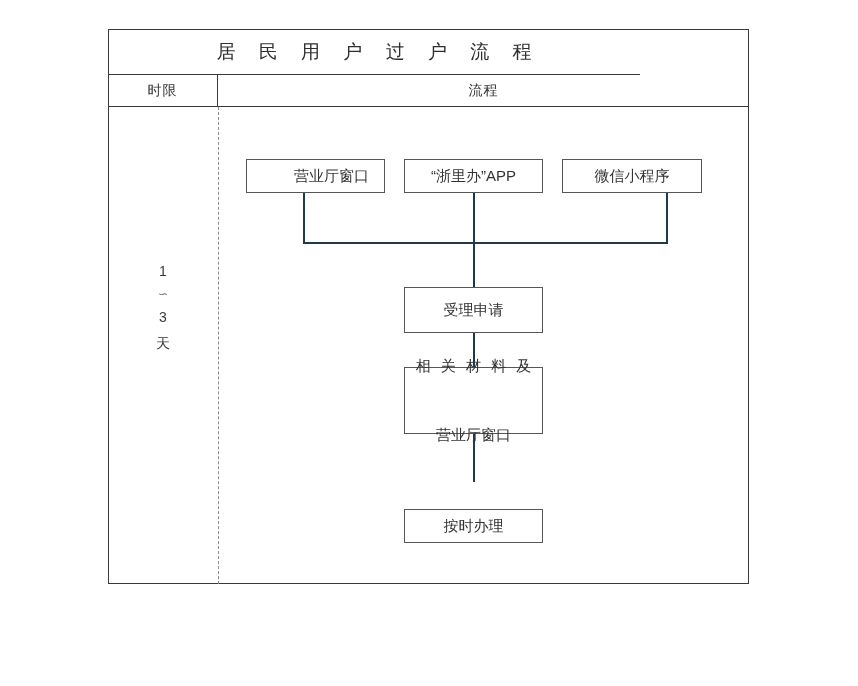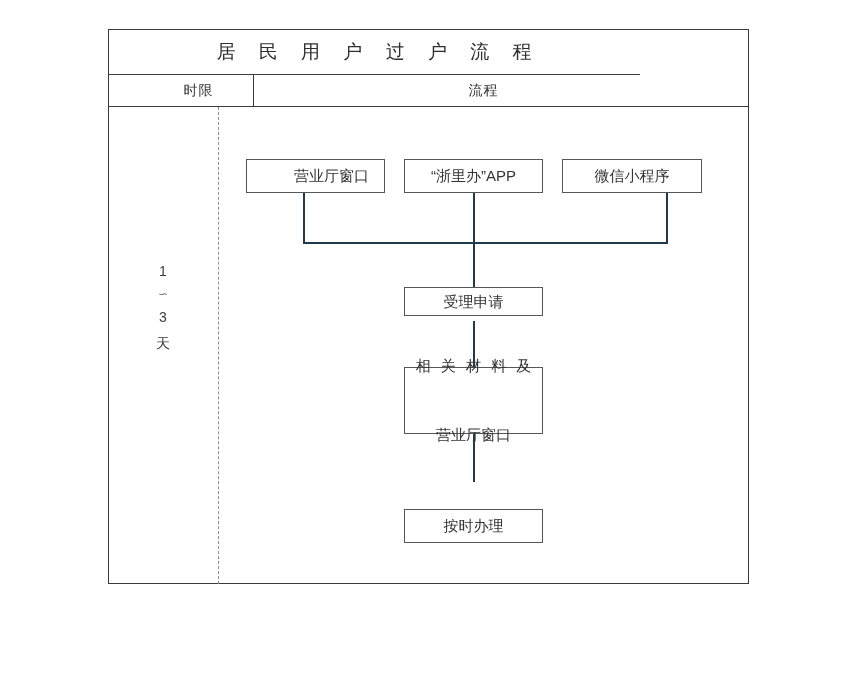--- a/index.html
+++ b/index.html
@@ -68,21 +68,20 @@
     position: absolute;
     left: 0;
     top: 0;
     width: 110px;
     height: 100%;
     box-sizing: border-box;
     border-right: 1.2px solid #3a3a3a;
     display: flex;
     align-items: center;
     justify-content: center;
-    margin-left: 36px;
   }
   .header-cell-flow {
     position: absolute;
     left: 110px;
     top: 0;
     right: 0;
     height: 100%;
     display: flex;
     align-items: center;
     justify-content: center;
@@ -144,21 +143,21 @@
     line-height: 26px;
   }
   .node .line.spaced {
     letter-spacing: 3px;
     text-indent: 3px;
   }
 
   #node-hall       { left: 246px; top: 159px; width: 139px; height: 34px; padding-left: 32px; }
   #node-app        { left: 404px; top: 159px; width: 139px; height: 34px; }
   #node-wechat     { left: 562px; top: 159px; width: 140px; height: 34px; text-align: center; }
-  #node-accept     { left: 404px; top: 287px; width: 139px; height: 29px; }
+  #node-accept     { left: 404px; top: 287px; width: 139px; height: 46px; }
   #node-materials  { left: 404px; top: 367px; width: 139px; height: 67px; gap: 43px; }
   #node-process    { left: 404px; top: 481px; width: 139px; height: 34px; margin-top: 28px; }
 
   
   .conn {
     position: absolute;
     background: #1f3a4d;
     z-index: 1;
   }
   .conn-v { width: 1.6px; }

